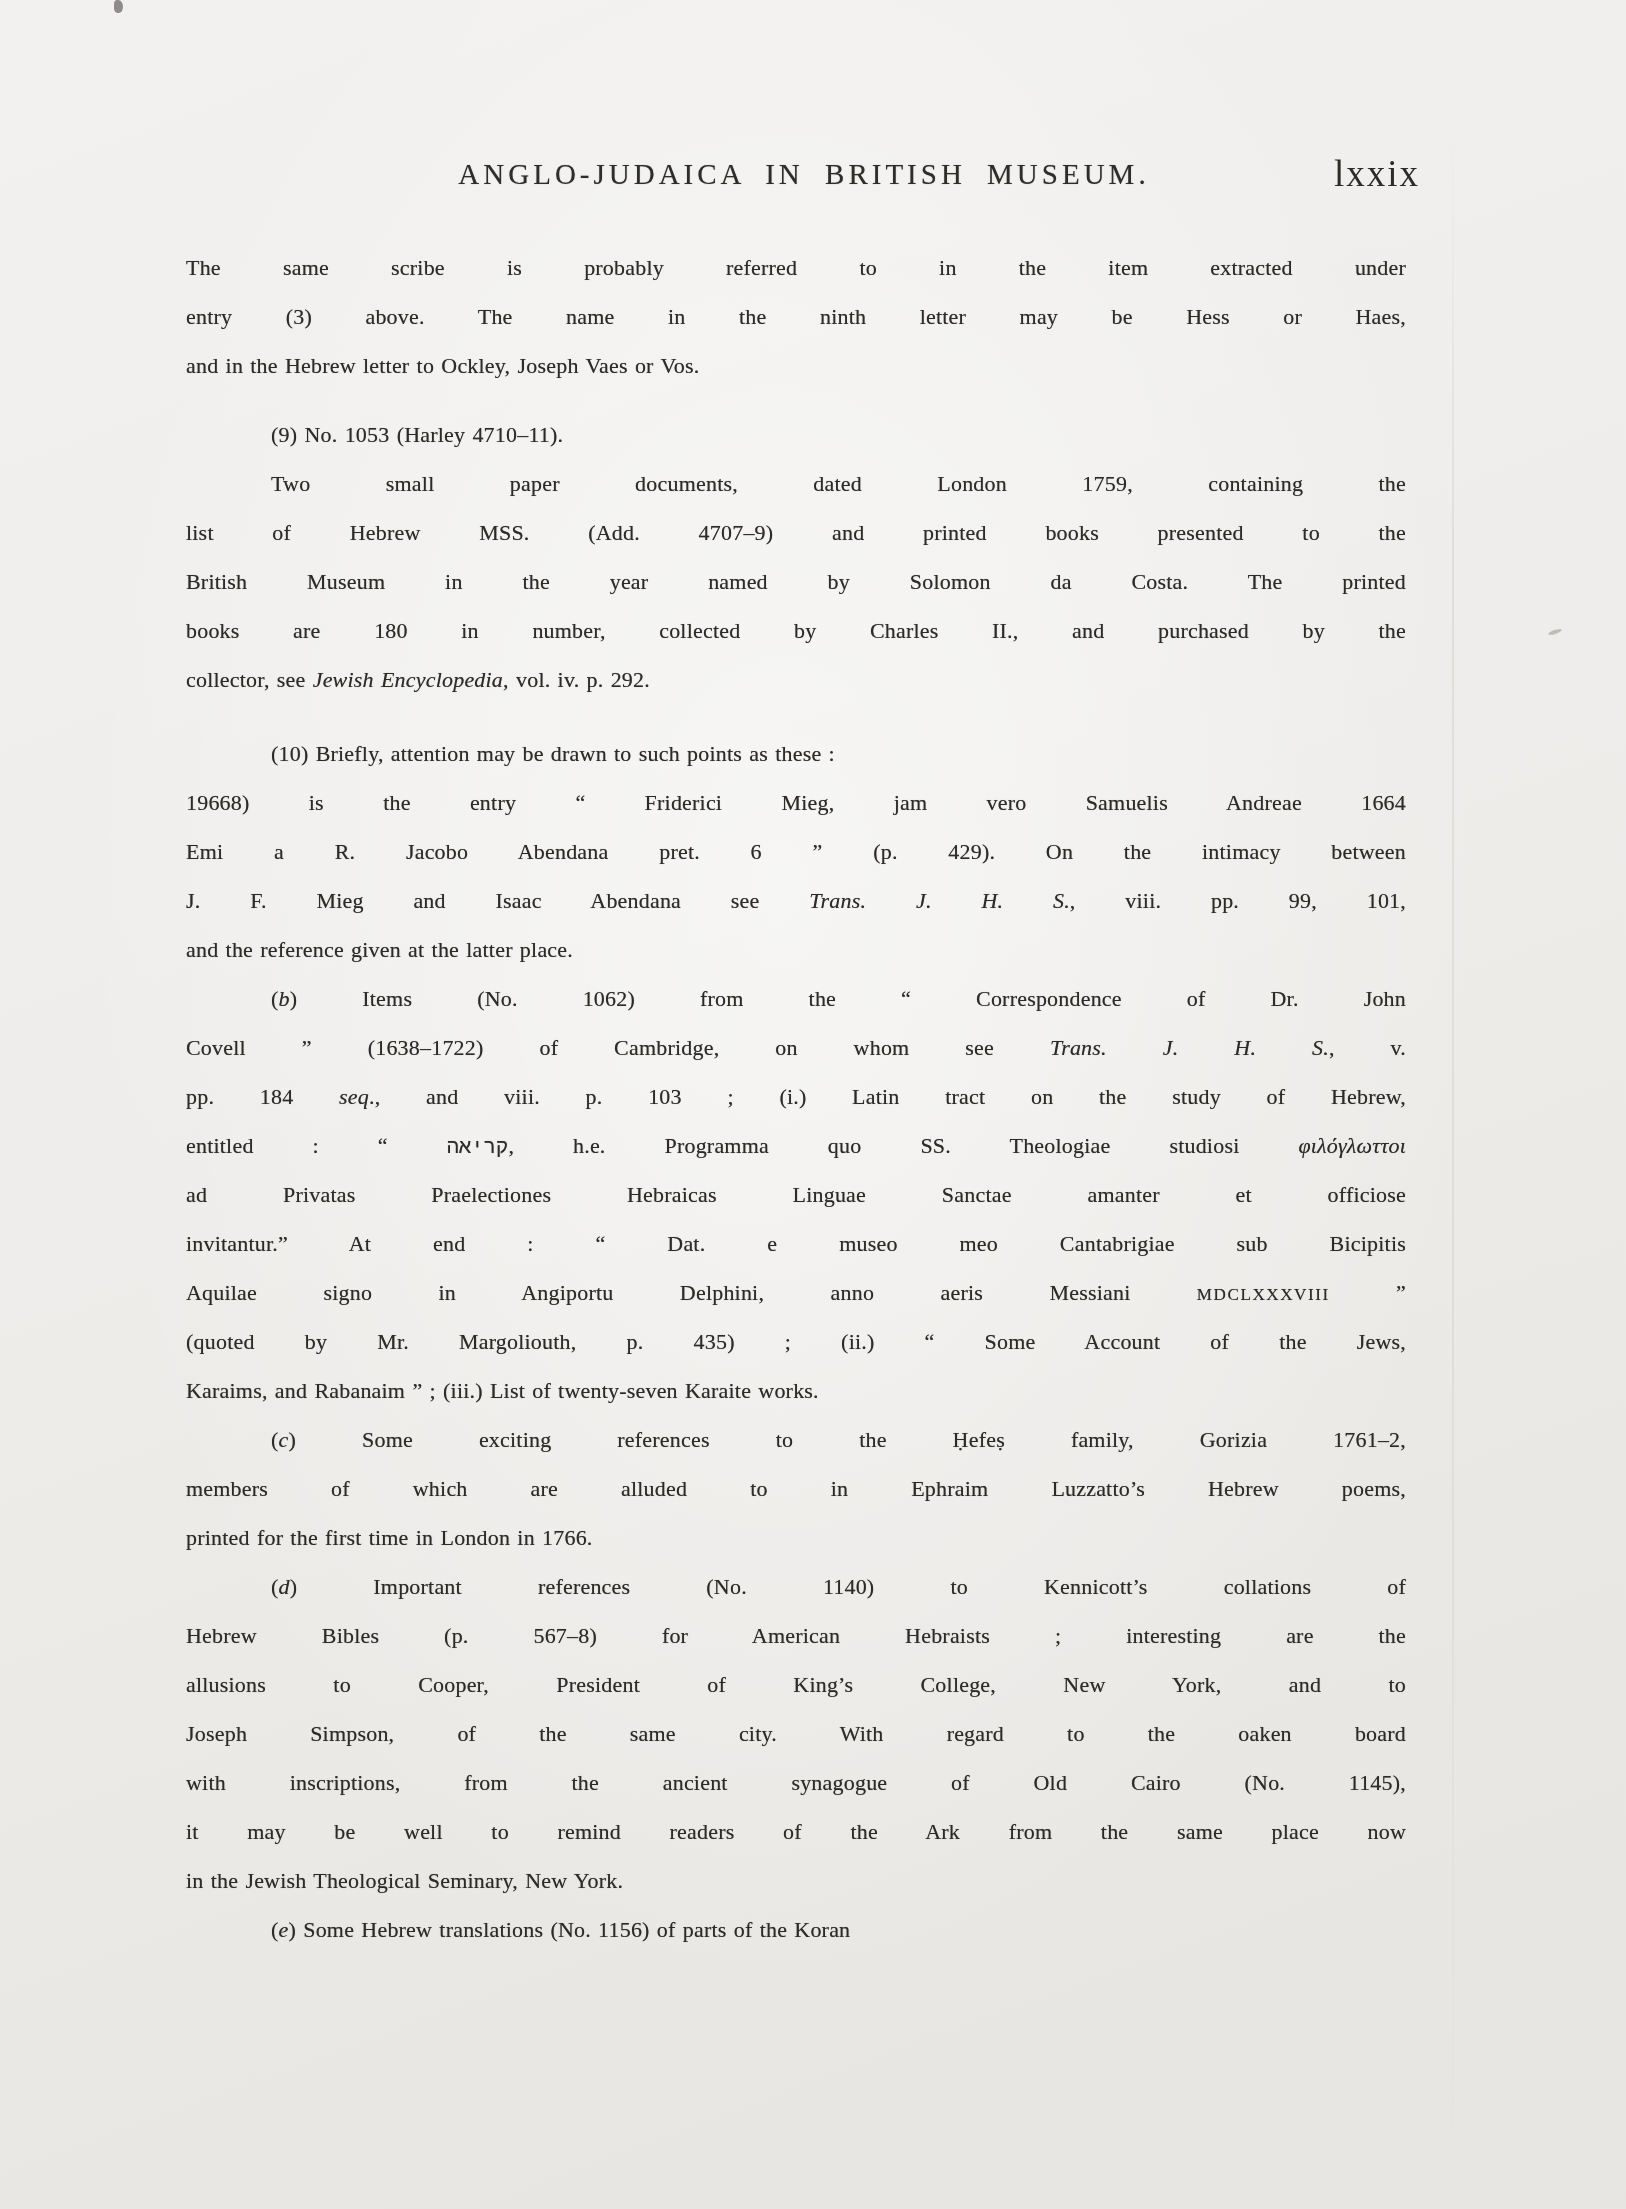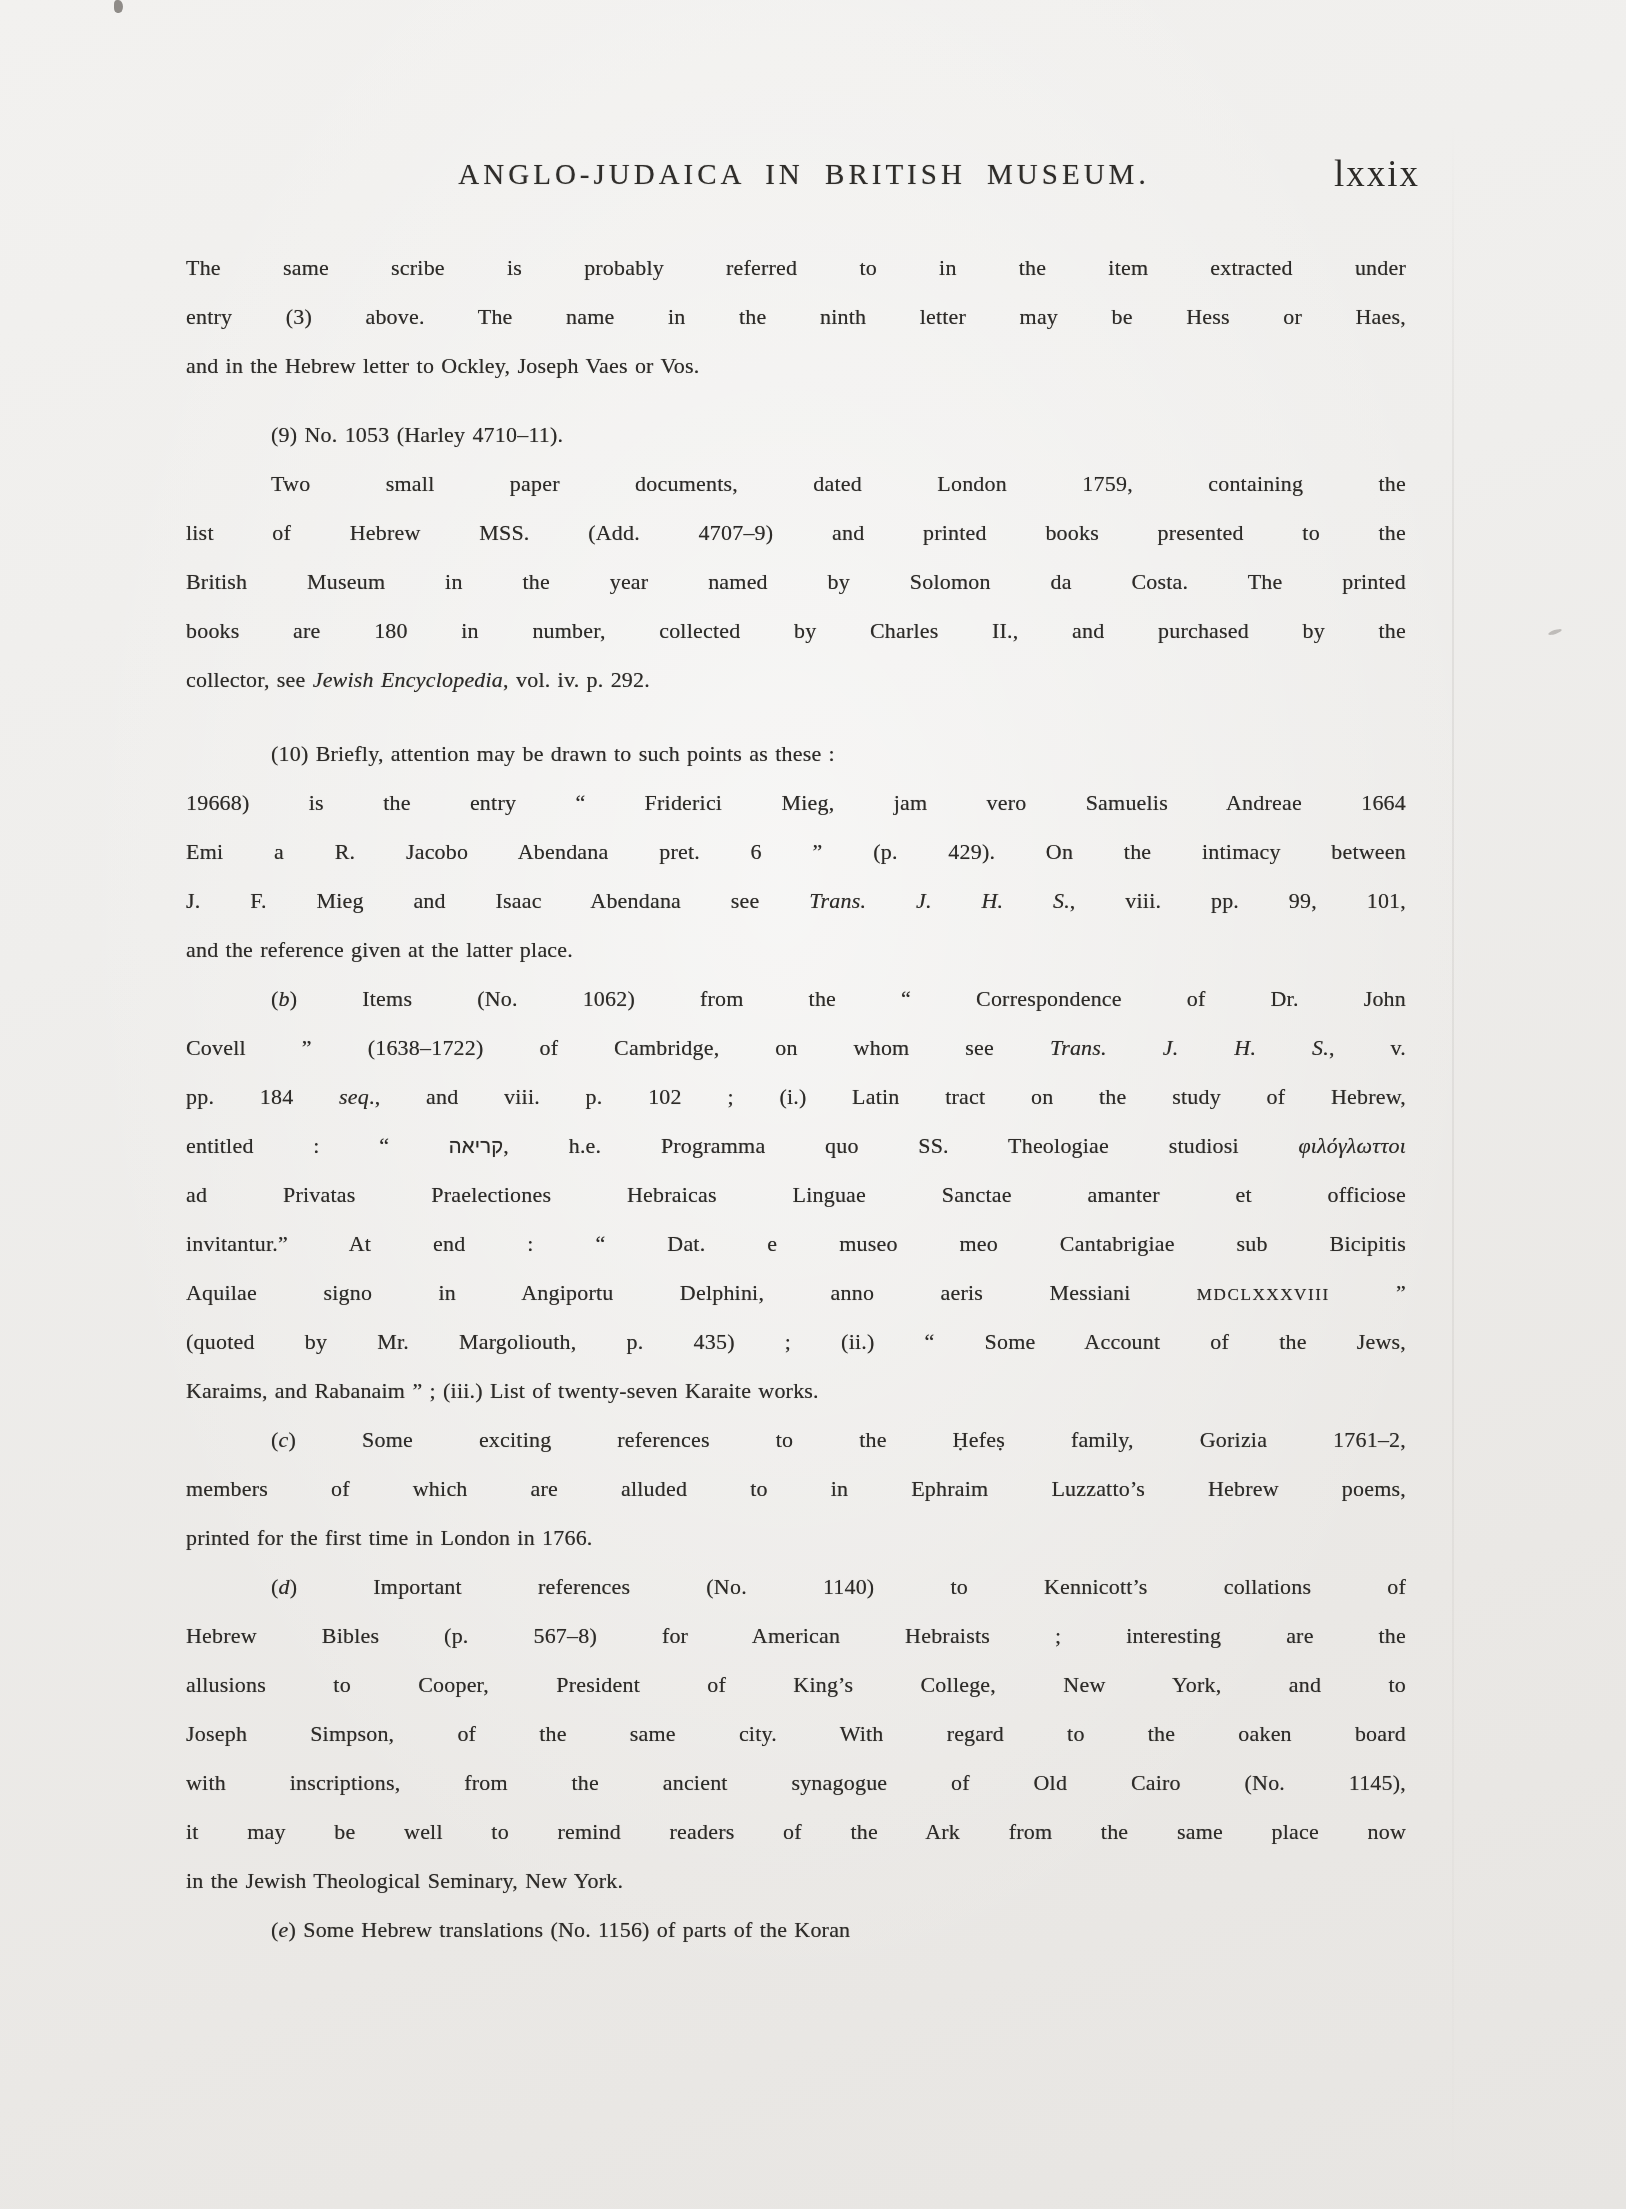--- a/index.html
+++ b/index.html
@@ -63,21 +63,21 @@
   .line {
     text-align: justify;
     text-align-last: justify;
     overflow: hidden;
     max-height: 49px;
   }
   .line.final { text-align-last: left; }
   .line.first { text-indent: 85px; }
   .seg-i { font-style: italic; }
   .seg-sc { font-size: 0.78em; letter-spacing: 1.5px; }
-  .seg-he { font-family: Liberation Sans, sans-serif; font-size: 0.92em; }
+  .seg-he { font-family: Liberation Mono, monospace; font-size: 0.92em; }
 </style>
 </head>
 <body>
 
 <div class="page">
   <div class="paper-speck"></div>
   <div class="paper-speck2"></div>
   <div class="paper-crease"></div>
 
   <div class="running-header">
@@ -106,21 +106,21 @@
       </div>
     <div class="para">
         <div class="line"><span>19668) is the entry “ Friderici Mieg, jam vero Samuelis Andreae 1664</span></div>
         <div class="line"><span>Emi a R.  Jacobo Abendana pret. 6 ” (p. 429).  On the intimacy between</span></div>
         <div class="line"><span>J. F. Mieg and Isaac Abendana see </span><span class="seg-i">Trans. J. H. S.</span><span>, viii. pp. 99, 101,</span></div>
         <div class="line final"><span>and the reference given at the latter place.</span></div>
       </div>
     <div class="para">
         <div class="line first"><span>(</span><span class="seg-i">b</span><span>) Items (No. 1062) from the “ Correspondence of Dr. John</span></div>
         <div class="line"><span>Covell ” (1638–1722) of Cambridge, on whom see </span><span class="seg-i">Trans. J. H. S.</span><span>, v.</span></div>
-        <div class="line"><span>pp. 184 </span><span class="seg-i">seq</span><span>., and viii. p. 102 ; (i.) Latin tract on the study of Hebrew,</span></div>
+        <div class="line"><span>pp. 184 </span><span class="seg-i">seq</span><span>., and viii. p. 103 ; (i.) Latin tract on the study of Hebrew,</span></div>
         <div class="line"><span>entitled : “ </span><span class="seg-he">קריאה</span><span>, h.e. Programma quo SS. Theologiae studiosi </span><span class="seg-i">φιλόγλωττοι</span></div>
         <div class="line"><span>ad Privatas Praelectiones Hebraicas Linguae Sanctae amanter et officiose</span></div>
         <div class="line"><span>invitantur.”  At end : “ Dat. e museo meo Cantabrigiae sub Bicipitis</span></div>
         <div class="line"><span>Aquilae signo in Angiportu Delphini, anno aeris Messiani </span><span class="seg-sc">MDCLXXXVIII</span><span> ”</span></div>
         <div class="line"><span>(quoted by Mr. Margoliouth, p. 435) ; (ii.) “ Some Account of the Jews,</span></div>
         <div class="line final"><span>Karaims, and Rabanaim ” ; (iii.) List of twenty-seven Karaite works.</span></div>
       </div>
     <div class="para">
         <div class="line first"><span>(</span><span class="seg-i">c</span><span>) Some exciting references to the Ḥefeṣ family, Gorizia 1761–2,</span></div>
         <div class="line"><span>members of which are alluded to in Ephraim Luzzatto’s Hebrew poems,</span></div>

